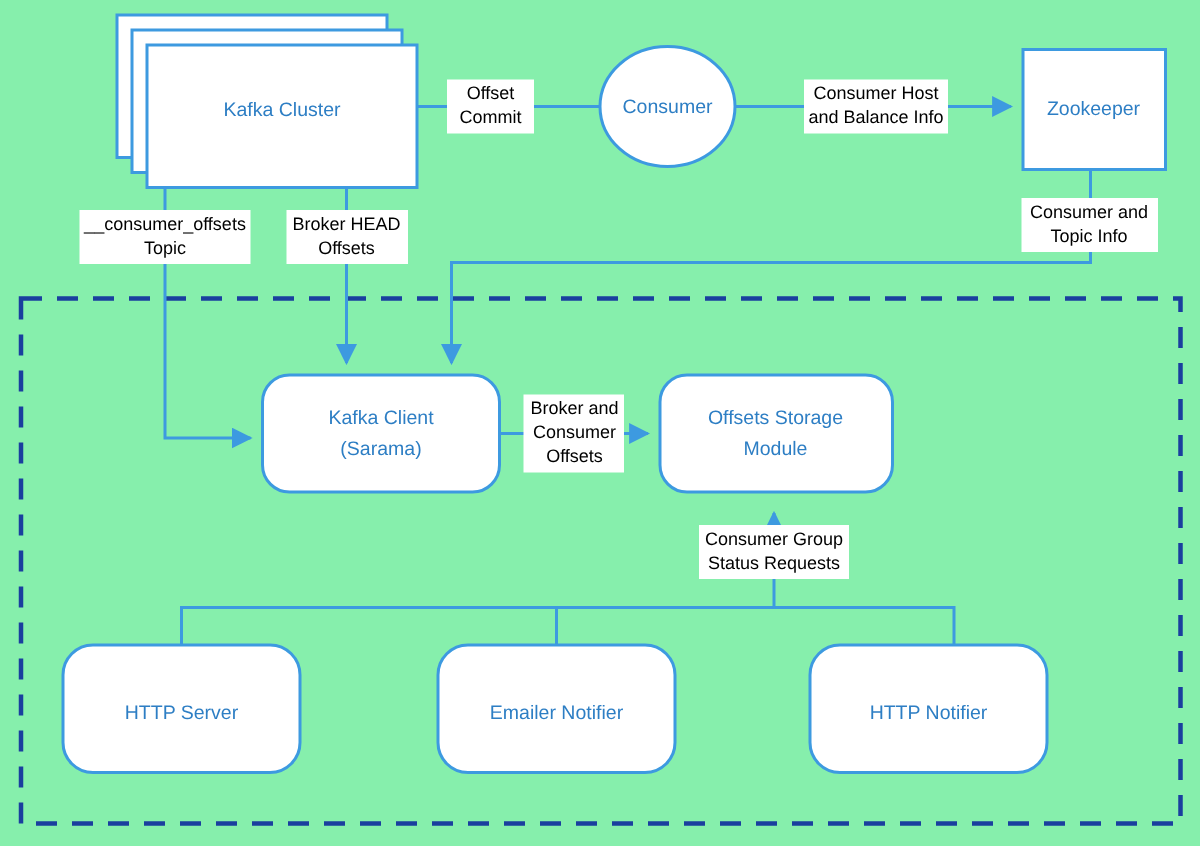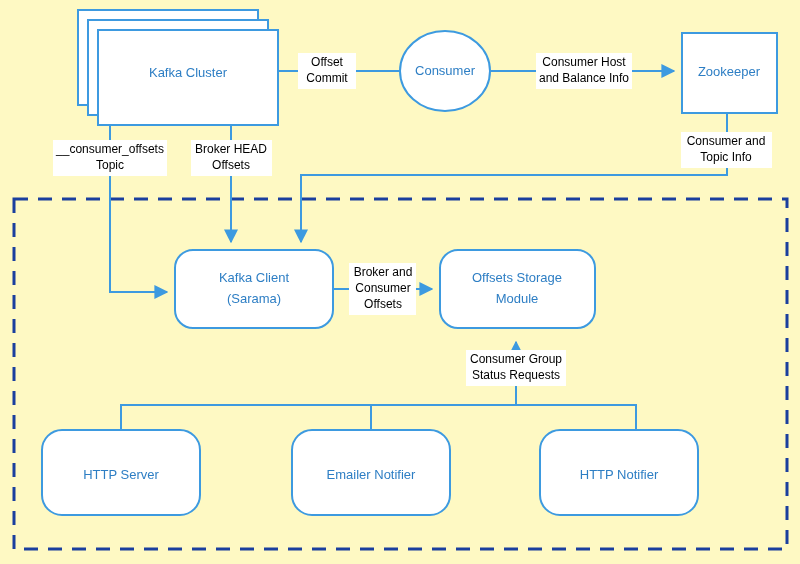--- a/index.html
+++ b/index.html
@@ -4,21 +4,21 @@
 <style>
   html, body {
     margin: 0;
     padding: 0;
     background: #000000;
   }
   #canvas {
     position: relative;
     width: 800px;
     height: 564px;
-    background: #fef9c3;
+    background: #86efac;
     overflow: hidden;
     font-family: "Liberation Sans", sans-serif;
   }
   svg#diagram {
     position: absolute;
     top: 0;
     left: 0;
     width: 800px;
     height: 564px;
     display: block;

